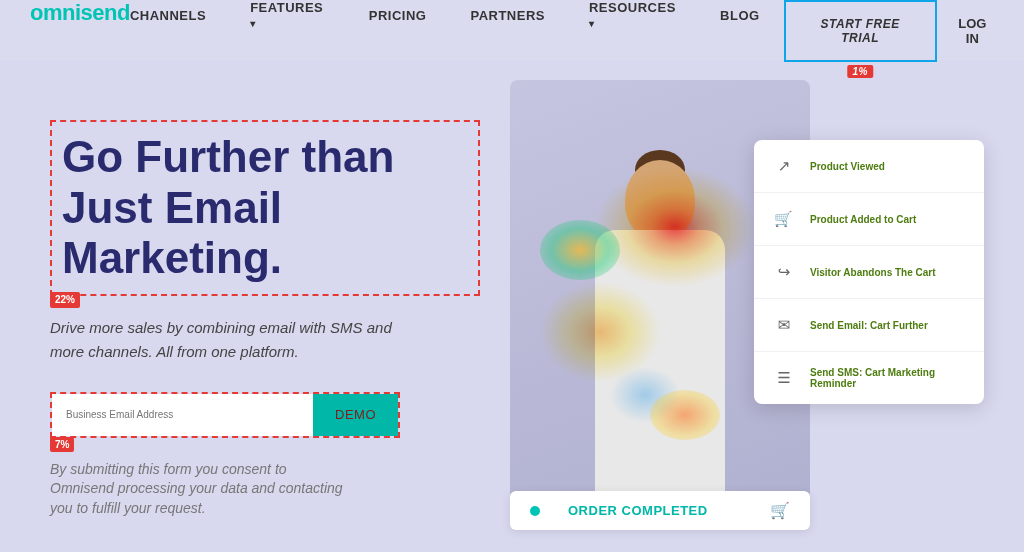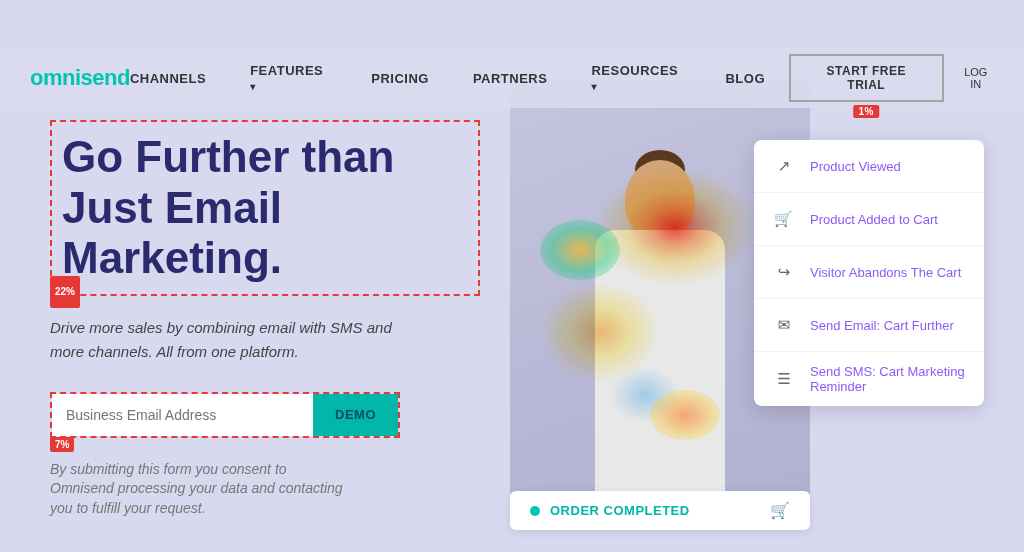--- a/index.html
+++ b/index.html
@@ -11,25 +11,24 @@
       background: #d8d8ef;
       position: relative;
     }
 
     
     nav {
       position: absolute;
       top: 0; left: 0; right: 0;
       height: 60px;
       display: flex;
-      align-items: center;
+      align-items: flex-start;
       padding: 0 30px;
       z-index: 10;
       background: rgba(220, 220, 240, 0.85);
-      margin-top: 48px;
     }
     .logo {
       font-size: 22px;
       font-weight: 700;
       color: #2d2d7a;
       letter-spacing: -0.5px;
       margin-right: auto;
     }
     .logo span { color: #00c4b4; }
     .nav-links {
@@ -49,37 +48,38 @@
     .nav-links a.has-arrow::after {
       content: ' ▾';
       font-size: 10px;
     }
     .nav-btn-group {
       display: flex;
       align-items: center;
       gap: 14px;
     }
     .btn-trial {
-      border: 2px solid #a3a3a3;
+      border: 2px solid #0ea5e9;
       color: #333;
       background: transparent;
-      padding: 8px 16px;
+      padding: 15px 16px;
       font-size: 12px;
       font-weight: 700;
       letter-spacing: 0.5px;
       cursor: pointer;
       text-transform: uppercase;
       position: relative;
+      font-style: italic;
     }
     .btn-login {
       background: transparent;
       border: none;
       color: #333;
-      font-size: 11px;
-      font-weight: 400;
+      font-size: 13px;
+      font-weight: 700;
       cursor: pointer;
       text-transform: uppercase;
     }
     .badge-pct {
       position: absolute;
       bottom: -18px;
       left: 50%;
       transform: translateX(-50%);
       background: #e53935;
       color: white;
@@ -116,21 +116,21 @@
       position: relative;
     }
     .badge-heading {
       position: absolute;
       bottom: -14px;
       left: -2px;
       background: #e53935;
       color: white;
       font-size: 10px;
       font-weight: 700;
-      padding: 10px 5px;
+      padding: 2px 5px;
       border-radius: 2px;
     }
     .hero-sub {
       font-size: 15px;
       color: #444;
       line-height: 1.6;
       margin-top: 20px;
       margin-bottom: 28px;
       max-width: 380px;
       font-style: italic;
@@ -141,31 +141,31 @@
       border: 2px dashed #e53935;
       width: 350px;
       height: 46px;
       position: relative;
     }
     .hero-form input {
       flex: 1;
       border: none;
       background: white;
       padding: 0 14px;
-      font-size: 14px;
+      font-size: 10px;
       color: #666;
       outline: none;
     }
     .hero-form button {
       background: #00b7a8;
-      color: #0c4a6e;
+      color: #7f1d1d;
       border: none;
       padding: 0 22px;
       font-size: 13px;
-      font-weight: 700;
+      font-weight: 400;
       text-transform: uppercase;
       cursor: pointer;
       letter-spacing: 0.5px;
     }
     .badge-form {
       position: absolute;
       bottom: -16px;
       left: -2px;
       background: #e53935;
       color: white;
@@ -280,37 +280,37 @@
       width: 28px;
       height: 28px;
       display: flex;
       align-items: center;
       justify-content: center;
       font-size: 15px;
       color: #666;
       flex-shrink: 0;
     }
     .w-label {
-      font-size: 13px;
-      color: #8b5cf6;
-      font-weight: 400;
+      font-size: 10px;
+      color: #4d7c0f;
+      font-weight: 700;
     }
 
     
     .order-bar {
       position: absolute;
       bottom: 20px;
       left: 30px;
       width: 300px;
       background: white;
       border-radius: 6px;
       padding: 10px 20px;
       display: flex;
       align-items: center;
-      gap: 10px;
+      gap: 28px;
       box-shadow: 0 2px 10px rgba(0,0,0,0.1);
     }
     .order-dot {
       width: 10px;
       height: 10px;
       background: #00c4b4;
       border-radius: 50%;
     }
     .order-label {
       font-size: 13px;

